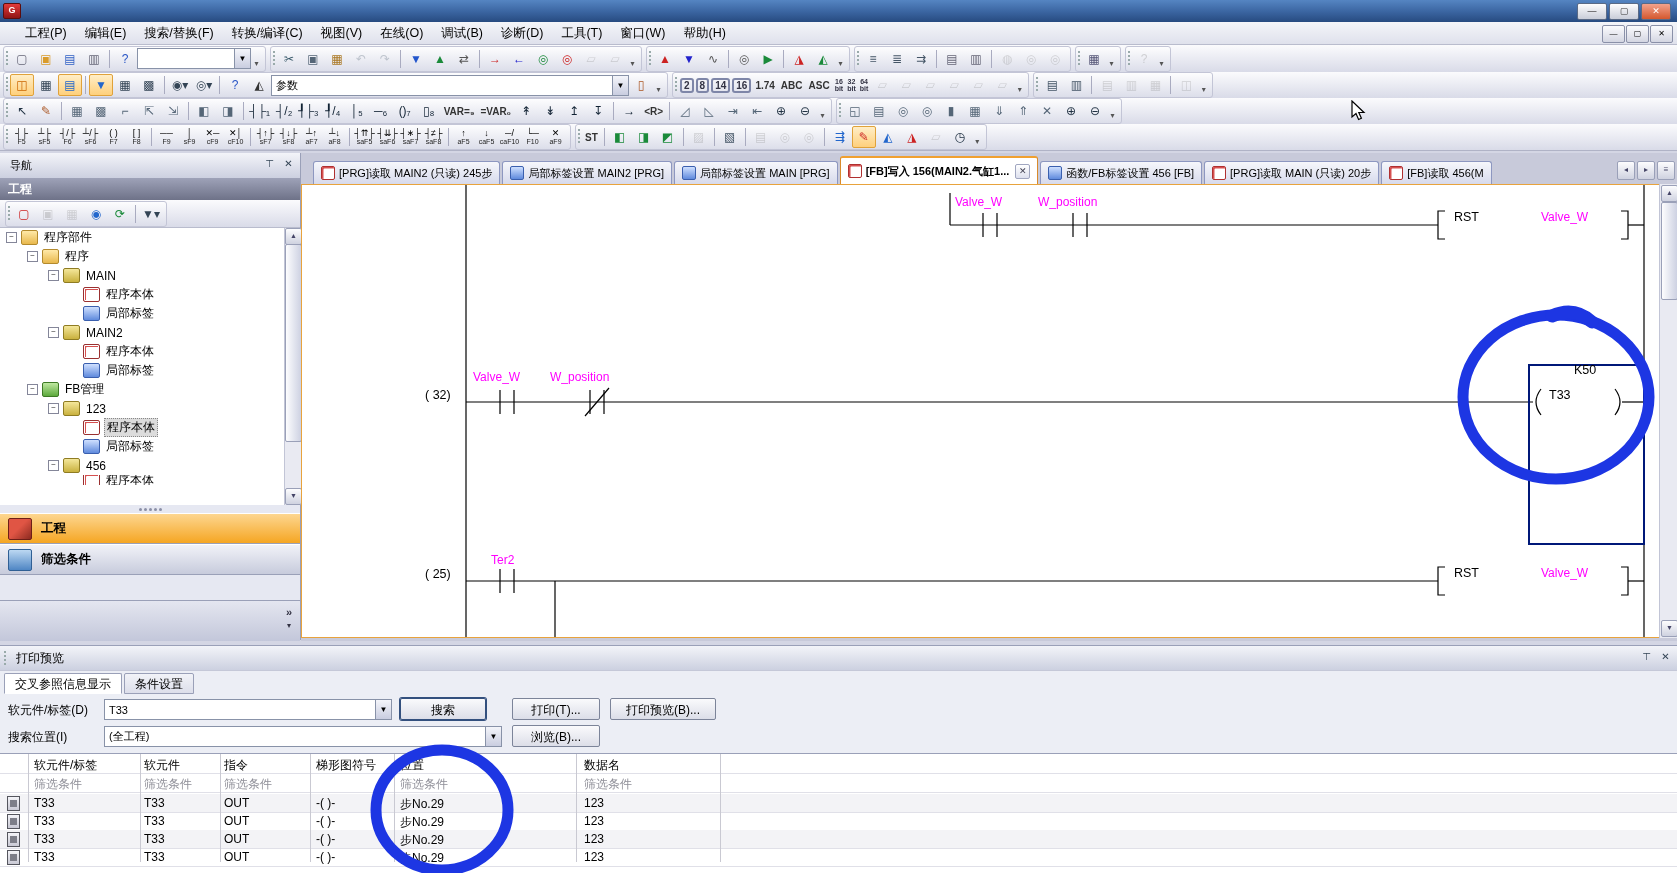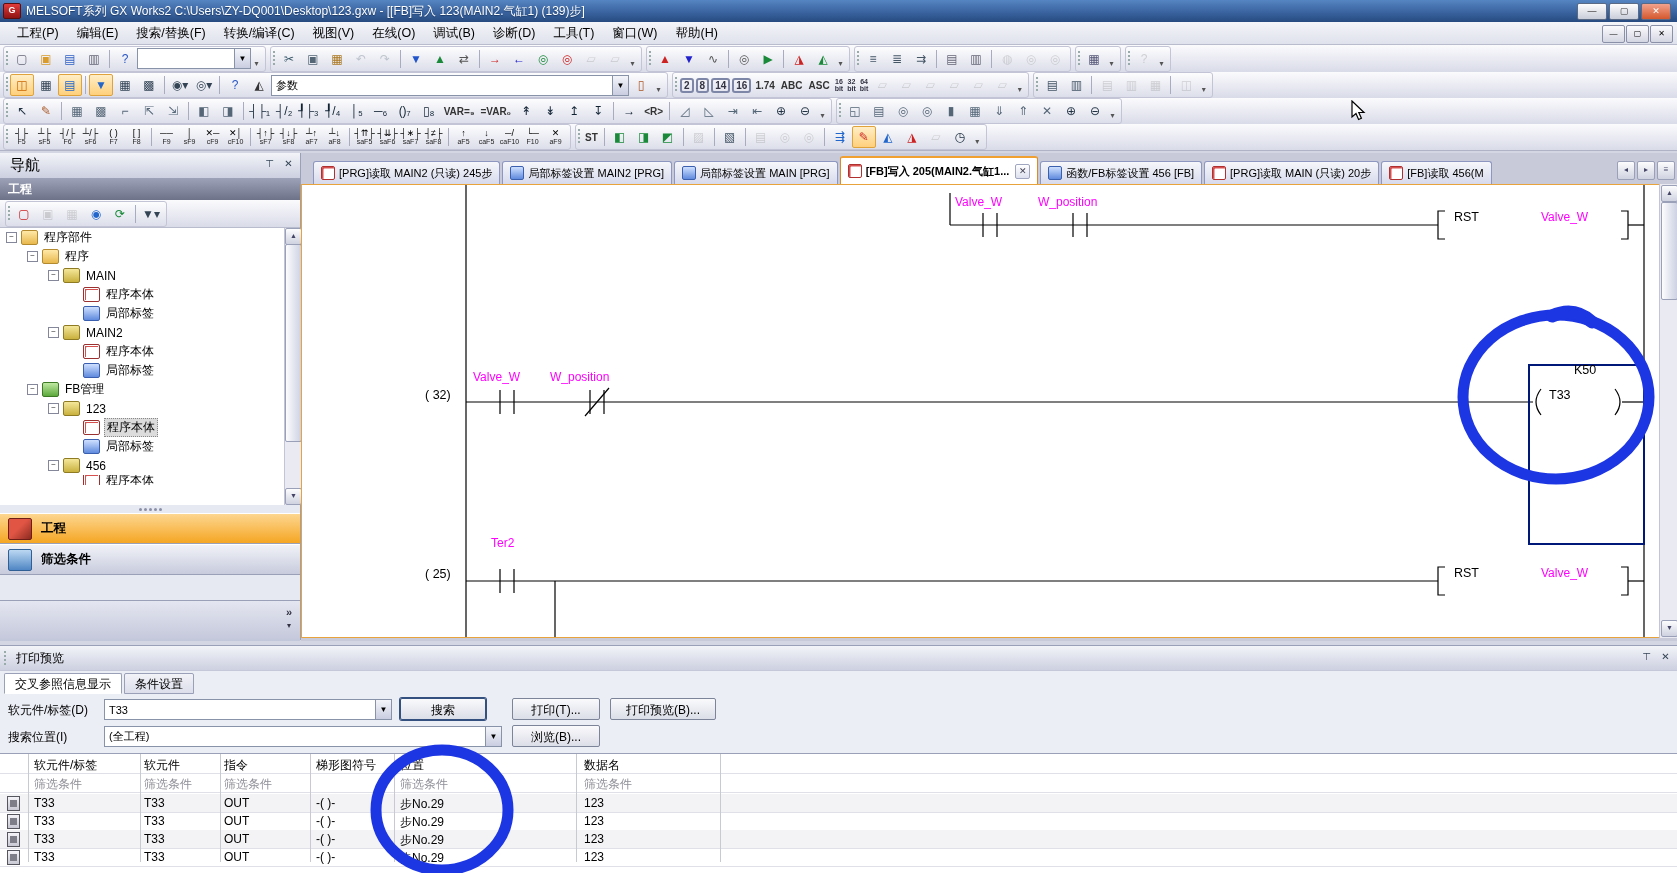--- a/index.html
+++ b/index.html
@@ -10,21 +10,21 @@
     background:linear-gradient(#5585c2,#3a64a0 55%,#274b80);display:flex;align-items:center;color:#fff;}
   .app-icon{width:16px;height:14px;margin:0 5px 0 3px;background:linear-gradient(#e23a3a,#8f1414);
     border:1px solid #5c0d0d;border-radius:2px;color:#fff;font-size:9px;line-height:13px;text-align:center;font-weight:bold;}
   .title-text{font-size:12px;text-shadow:0 1px 1px #1c3a66;white-space:nowrap;}
   .win-btns{position:absolute;right:6px;top:3px;display:flex;gap:2px;}
   .win-btn{width:28px;height:15px;background:linear-gradient(#fdfdfe,#c9cdd8);border:1px solid #5a6a85;
     border-radius:2px;font-size:9px;line-height:14px;text-align:center;color:#333;}
   .win-btn.close{background:linear-gradient(#f2a28c,#d4582e);color:#fff;}
   
   .menubar{position:absolute;left:0;top:22px;width:1677px;height:23px;background:linear-gradient(#f4f5f9,#dfe1ec);
-    display:flex;align-items:center;padding-left:8px;box-sizing:border-box;border-bottom:1px solid #b9bccd;}
+    display:flex;align-items:center;padding-left:16px;box-sizing:border-box;border-bottom:1px solid #b9bccd;}
   .menu-item{padding:2px 9px;font-size:12.5px;}
   .mdi-btns{position:absolute;right:4px;top:3px;display:flex;gap:1px;}
   .mdi-btn{width:21px;height:16px;background:linear-gradient(#fbfbfd,#d4d6e2);border:1px solid #8a90a8;
     font-size:8px;line-height:15px;text-align:center;border-radius:2px;}
   
   .tbrow{position:absolute;left:0;width:1677px;display:flex;align-items:center;padding-left:2px;box-sizing:border-box;
     background:linear-gradient(#fbfbfd,#d9dbe8);}
   .tb1{top:45px;height:27px;} .tb2{top:72px;height:26px;} .tb3{top:98px;height:26px;} .tb4{top:124px;height:27px;border-bottom:1px solid #b0b3c6;}
   .tb-group{display:flex;align-items:center;height:24px;margin:0 3px 0 1px;padding:0 3px 0 6px;
     background:linear-gradient(#fdfdfe,#dcdeea);border:1px solid #c3c5d6;border-radius:3px;position:relative;}
@@ -43,21 +43,21 @@
   .combo .val{flex:1;padding:0 4px;white-space:nowrap;overflow:hidden;}
   .combo .arr{width:15px;height:100%;background:linear-gradient(#f4f5fa,#c9cde0);border-left:1px solid #8892a8;
     font-size:8px;display:flex;align-items:center;justify-content:center;}
   .fkey{width:23px;height:24px;margin:0;display:flex;flex-direction:column;align-items:center;justify-content:center;border-radius:2px;}
   .fkey .sym{font-size:9px;line-height:10px;white-space:nowrap;}
   .fkey .cap{font-size:7px;line-height:8px;color:#222;}
   
   .nav{position:absolute;left:0;top:153px;width:300px;height:487px;background:#e6e8f2;border-right:1px solid #9aa0b8;}
   .nav-header{position:absolute;left:0;top:0;width:100%;height:25px;background:linear-gradient(#f3f4f9,#ccd0e0);
     display:flex;align-items:center;border-bottom:1px solid #b9bccd;}
-  .nav-header .t{margin-left:10px;font-size:15px;}
+  .nav-header .t{margin-left:10px;font-size:11px;}
   .nav-hbtns{position:absolute;right:4px;top:4px;display:flex;gap:4px;}
   .hbtn{width:15px;height:15px;font-size:10px;line-height:14px;text-align:center;color:#345;}
   .nav-section{position:absolute;left:0;top:25px;width:100%;height:22px;background:linear-gradient(#9ea2b8,#6e7288);
     color:#fff;font-weight:bold;display:flex;align-items:center;padding-left:8px;box-sizing:border-box;font-size:12px;}
   .nav-tb{position:absolute;left:0;top:47px;width:100%;height:28px;background:linear-gradient(#fbfbfd,#d9dbe8);
     display:flex;align-items:center;padding-left:4px;box-sizing:border-box;border-bottom:1px solid #b9bccd;}
   .tree{position:absolute;left:0;top:75px;width:284px;height:277px;background:#fff;overflow:hidden;}
   .tree-row{height:19px;display:flex;align-items:center;white-space:nowrap;}
   .tree-row.sel .lab{background:#dcdcdc;border:1px dotted #888;}
   .expander{width:9px;height:9px;border:1px solid #848699;background:#fff;font-size:8px;line-height:7px;text-align:center;color:#333;margin-right:4px;flex:none;}
@@ -127,21 +127,20 @@
   
   .overlay{position:absolute;left:0;top:0;pointer-events:none;}
 </style>
 </head>
 <body>
 
 <div id="app">
 
   <div class="titl titlebar">
     <div class="app-icon">G</div>
-    <div class="title-text">MELSOFT系列 GX Works2 C:\Users\ZY-DQ001\Desktop\123.gxw - [[FB]写入 123(MAIN2.气缸1) (139)步]</div>
     <div class="win-btns">
       <div class="win-btn">—</div>
       <div class="win-btn">▢</div>
       <div class="win-btn close">✕</div>
     </div>
   </div>
 
   <div class="menubar">
     <div id="menu-items" style="display:flex;">
         <div class="menu-item">工程(P)</div>
@@ -590,21 +589,21 @@
         <div class="tab">
           <div class="tico lbl"></div>
           <div>局部标签设置 MAIN2 [PRG]</div>
         </div>
         <div class="tab">
           <div class="tico lbl"></div>
           <div>局部标签设置 MAIN [PRG]</div>
         </div>
         <div class="tab active">
           <div class="tico prg"></div>
-          <div>[FB]写入 205(MAIN2.气缸1...</div>
+          <div>[FB]写入 156(MAIN2.气缸1...</div>
           <div class="tclose">✕</div>
         </div>
         <div class="tab">
           <div class="tico lbl"></div>
           <div>函数/FB标签设置 456 [FB]</div>
         </div>
         <div class="tab">
           <div class="tico prg"></div>
           <div>[PRG]读取 MAIN (只读) 20步</div>
         </div>
@@ -667,21 +666,21 @@
       <div class="lblack" style="left:123px;top:203px;">(  32)</div>
       <div class="lblack" style="left:123px;top:382px;">(  25)</div>
       <div class="llabel" style="left:653px;top:10px;">Valve_W</div>
       <div class="llabel" style="left:736px;top:10px;">W_position</div>
       <div class="lblack" style="left:1152px;top:25px;">RST</div>
       <div class="llabel" style="left:1239px;top:25px;">Valve_W</div>
       <div class="llabel" style="left:171px;top:185px;">Valve_W</div>
       <div class="llabel" style="left:248px;top:185px;">W_position</div>
       <div class="lblack" style="left:1247px;top:203px;">T33</div>
       <div class="lblack" style="left:1272px;top:178px;">K50</div>
-      <div class="llabel" style="left:189px;top:351px;">Ter2</div>
+      <div class="llabel" style="left:189px;top:368px;">Ter2</div>
       <div class="lblack" style="left:1152px;top:381px;">RST</div>
       <div class="llabel" style="left:1239px;top:381px;">Valve_W</div>
     </div>
 
     <div class="ladder-sb">
       <div class="sb-btn" style="top:1px;left:1px;">▲</div>
       <div class="sb-thumb" style="top:18px;left:1px;height:96px;"></div>
       <div class="sb-btn" style="bottom:1px;left:1px;">▼</div>
     </div>
   </div>

